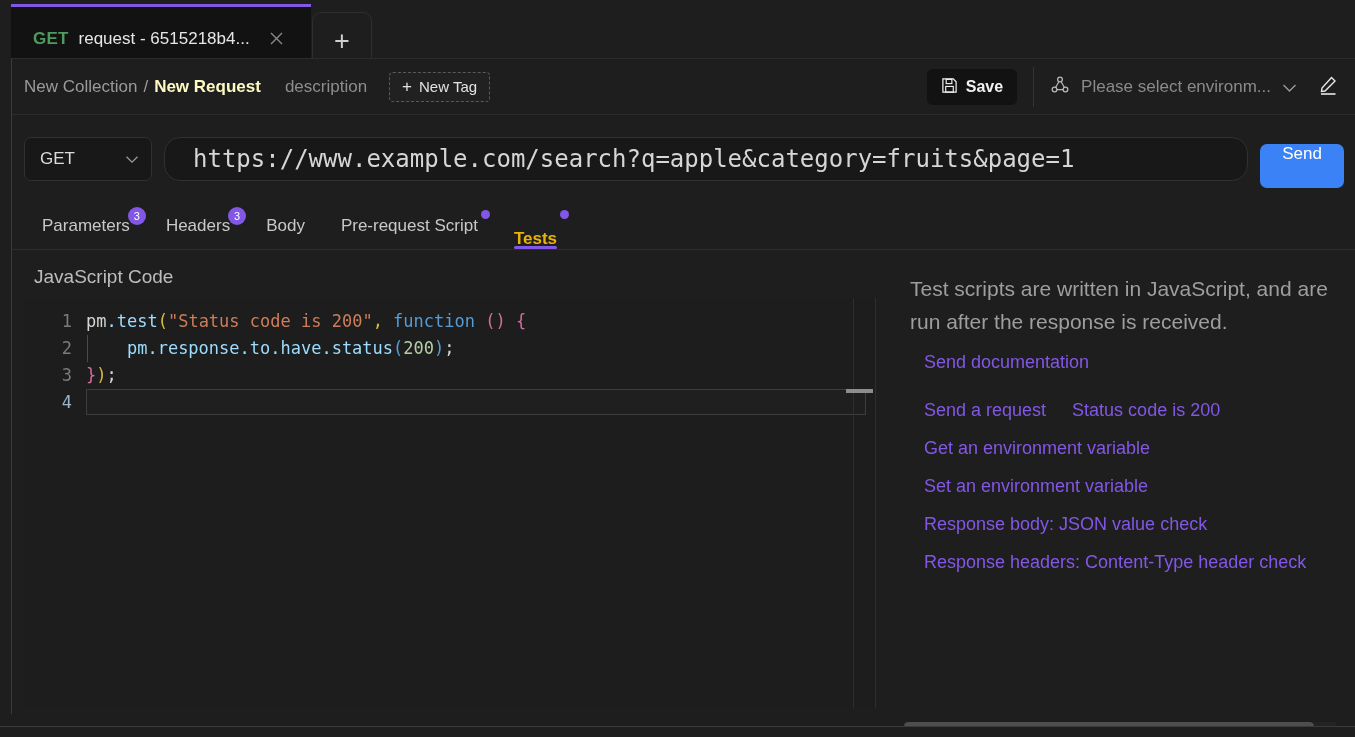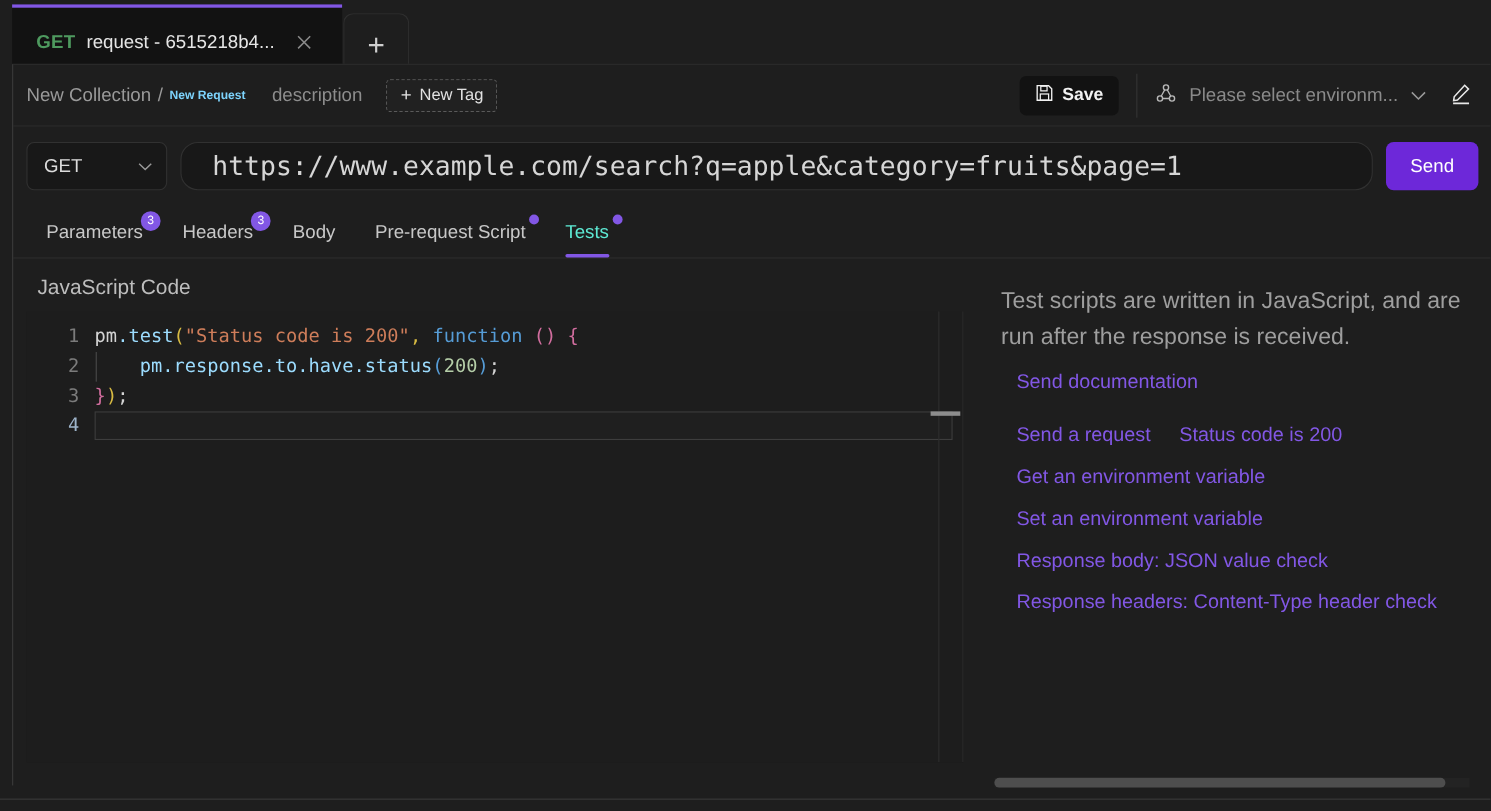--- a/index.html
+++ b/index.html
@@ -63,21 +63,21 @@
 
   
   .crumbrow {
     position: relative; height: 56px;
     display: flex; align-items: center;
     padding-left: 12px;
     border-bottom: 1px solid #2b2b2b;
   }
   .crumb-collection { color: #9a9a9a; font-size: 17px; }
   .crumb-sep { color: #9a9a9a; font-size: 17px; margin: 0 6px; }
-  .crumb-request { color: #7dd3fc; font-size: 11px; font-weight: 700; }
+  .crumb-request { color: #fef9c3; font-size: 17px; font-weight: 700; }
   .crumb-desc { color: #8d8d8d; font-size: 17px; margin-left: 24px; }
   .newtag {
     margin-left: 22px; height: 30px;
     border: 1px dashed #5a5a5a; border-radius: 4px;
     background: #212121;
     display: flex; align-items: center; gap: 7px;
     padding: 0 12px;
     color: #e2e2e2; font-size: 15px;
   }
   .newtag .plus { font-size: 17px; line-height: 1; color: #e2e2e2; }
@@ -116,38 +116,38 @@
   .url-input {
     flex: 1; height: 44px;
     background: #181818; border: 1px solid #313131; border-radius: 16px;
     display: flex; align-items: center; padding: 0 28px;
     color: #d6d6d6; font-size: 24px;
     font-family: "DejaVu Sans Mono", monospace;
     white-space: nowrap; overflow: hidden;
   }
   .send-btn {
     width: 84px; height: 44px;
-    background: #6d28d9; border-radius: 7px;
-    display: flex; align-items: center; justify-content: center;
-    color: #ffffff; font-size: 17px;
+    background: #3b82f6; border-radius: 7px;
+    display: flex; align-items: flex-start; justify-content: center;
+    color: #ffffff; font-size: 17px; margin-top: 15px;
   }
 
   
   .tabsrow {
     display: flex; align-items: flex-end;
     padding-left: 12px; height: 48px;
     border-bottom: 1px solid #2d2d2d;
   }
   .rtab {
     position: relative; height: 46px;
     display: flex; align-items: center;
     padding: 0 18px;
     color: #c8c8c8; font-size: 17px;
   }
-  .rtab.active { color: #5eead4; font-weight: 400; }
+  .rtab.active { color: #eab308; font-weight: 700; align-items: flex-end; }
   .rtab.active::after {
     content: ""; position: absolute; left: 18px; right: 18px; bottom: 0;
     height: 3px; background: #8257e5; border-radius: 2px;
   }
   .badge {
     position: absolute; top: 4px; right: 2px;
     min-width: 18px; height: 18px; border-radius: 9px;
     background: #8257e5; color: #fff;
     font-size: 11px; line-height: 18px; text-align: center;
     padding: 0 2px;

